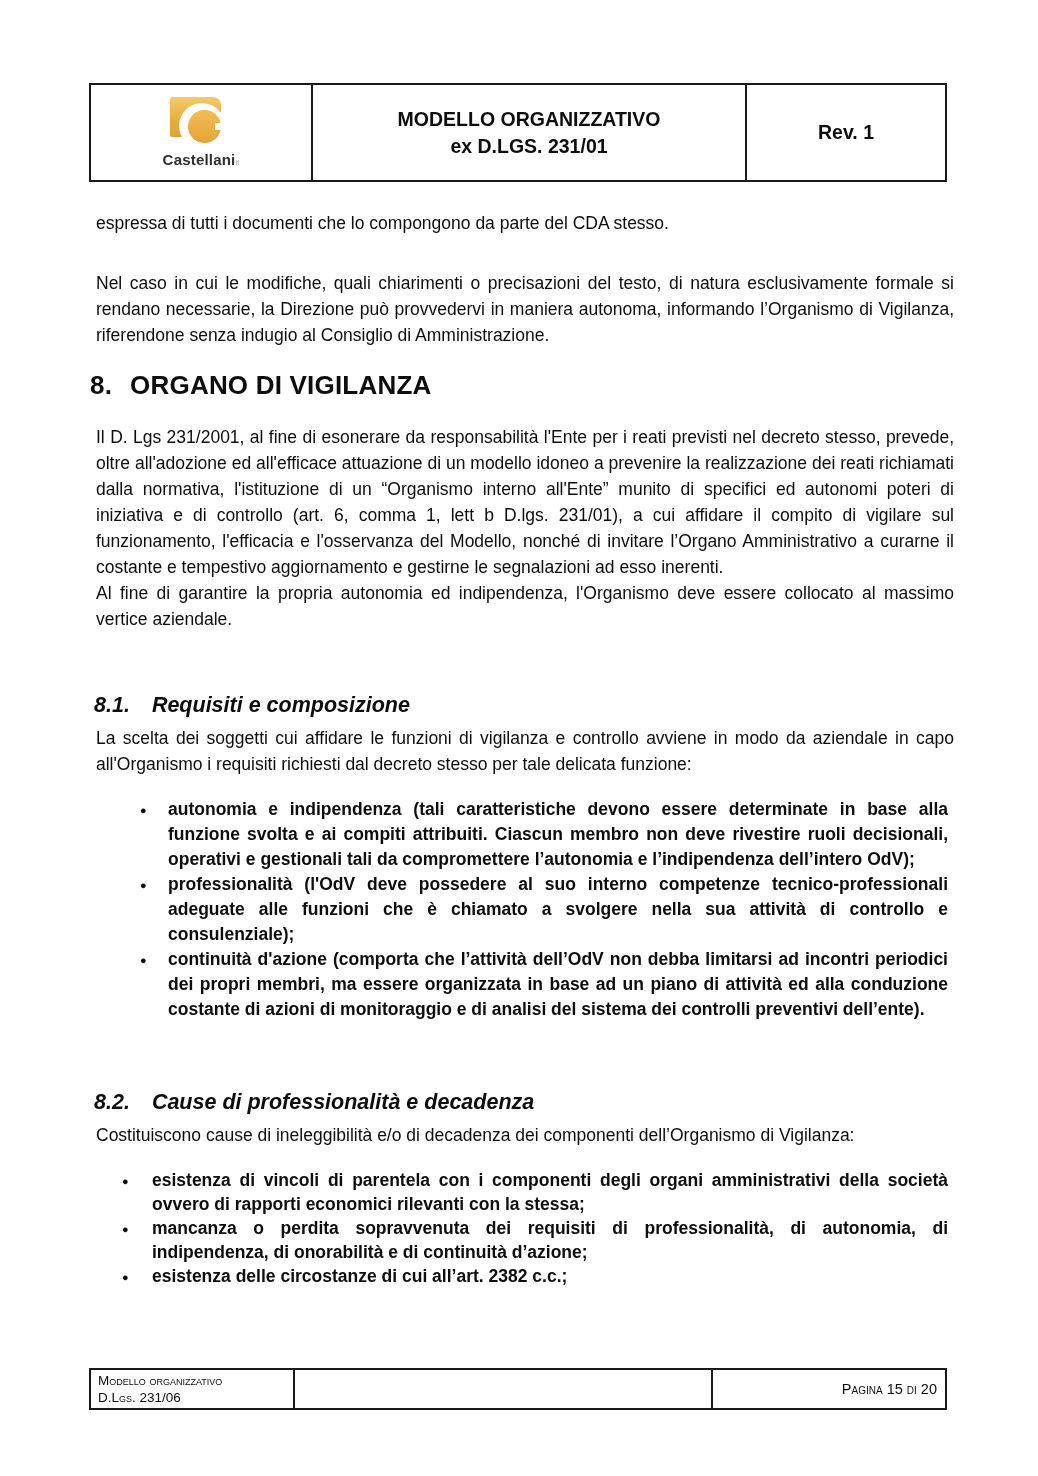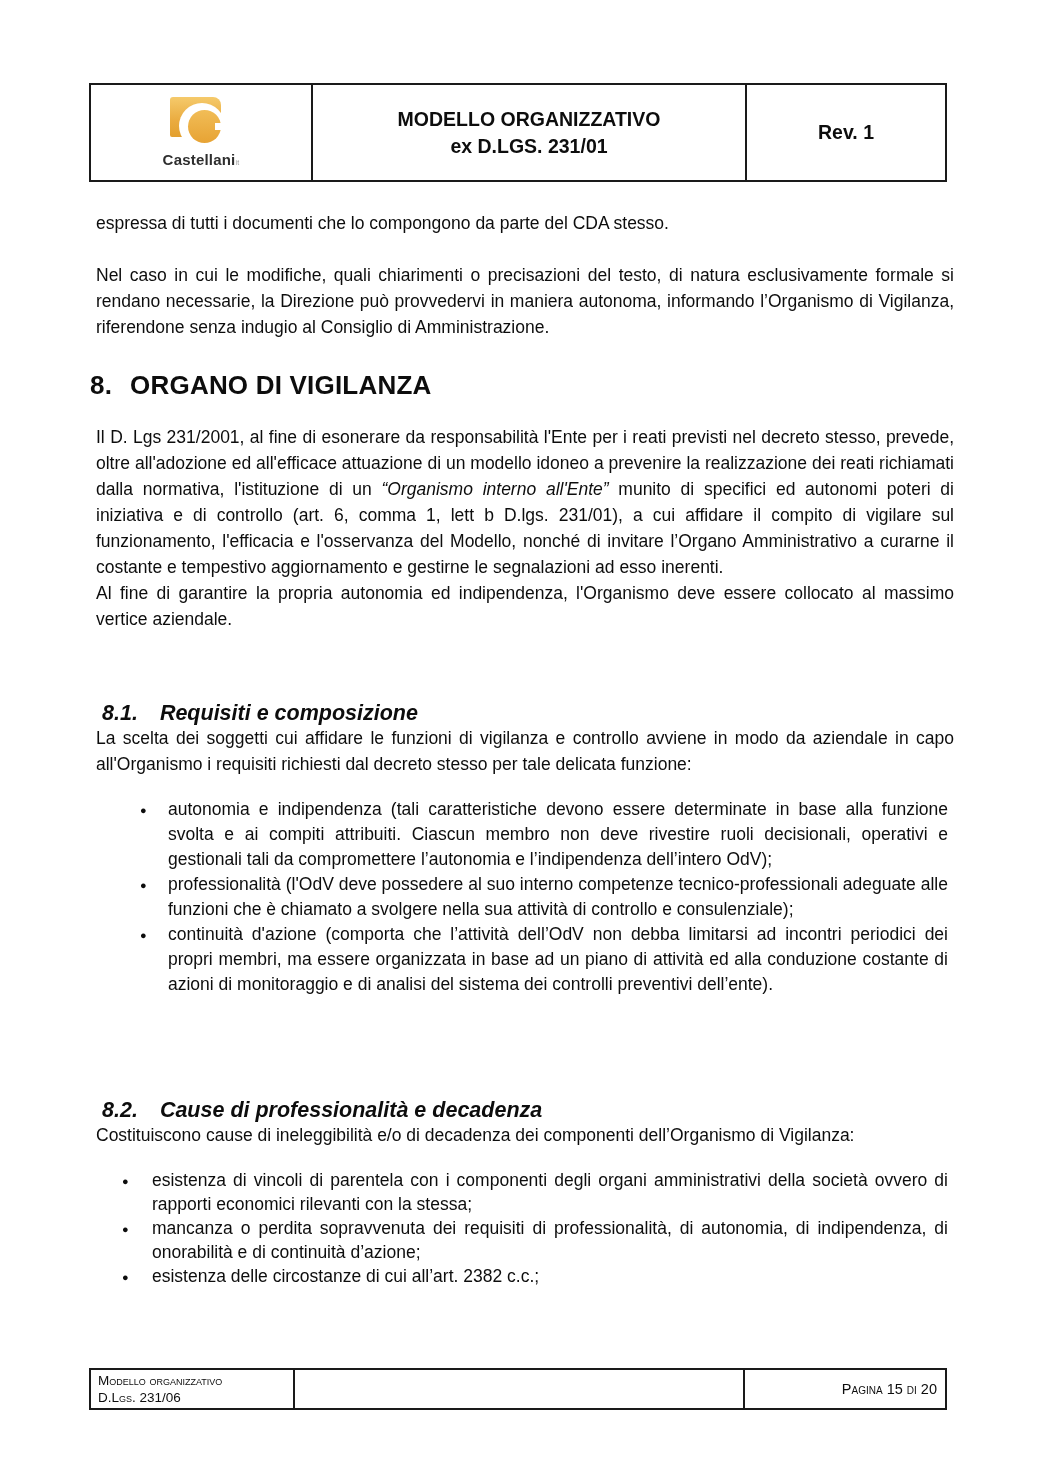--- a/index.html
+++ b/index.html
@@ -56,29 +56,29 @@
     position: absolute; left: 90px; width: 858px; margin: 6px;
     font-size: 17.5px; line-height: 26px; text-align: justify;
   }
   .bt p { margin: 0; }
   .h1 {
     position: absolute; left: 90px; margin: 0;
     font-size: 26px; line-height: 34px; font-weight: bold; letter-spacing: 0.2px;
   }
   .h1 .sec-num { display: inline-block; margin-right: 18px; }
   .h2 {
-    position: absolute; left: 90px; margin: 12px;
+    position: absolute; left: 90px; margin: 4px;
     font-size: 21.5px; line-height: 28px; font-weight: bold; font-style: italic;
   }
   .h2 .sec-num { display: inline-block; margin-right: 22px; }
-  .it-quote { font-style: italic; }
+  .it-quote { }
 
   .blist {
     position: absolute; left: 90px; width: 858px; margin: 0; padding: 0;
-    list-style: none; font-size: 17.5px; text-align: justify;
+    list-style: none; font-size: 17.5px; text-align: justify; font-weight: bold;
   }
   .blist li { position: relative; }
   .list-81 { line-height: 25px; }
   .list-81 li { padding-left: 78px; }
   .list-81 li::before { content: "●"; position: absolute; left: 50px; top: 1px; font-size: 11px; }
   .list-82 { line-height: 24px; }
   .list-82 li { padding-left: 62px; }
   .list-82 li::before { content: "●"; position: absolute; left: 32px; top: 1px; font-size: 11px; }
 
   
@@ -90,21 +90,21 @@
   }
   .fcell { box-sizing: border-box; }
   .fcell-doc {
     width: 204px; border-right: 2px solid #1a1a1a;
     padding: 2px 4px 2px 7px;
     font-size: 13.5px; line-height: 17px; font-variant: small-caps;
     display: flex; flex-direction: column; justify-content: center;
   }
   .fcell-mid { flex: 1; border-right: 2px solid #1a1a1a; }
   .fcell-page {
-    width: 200px; display: flex; align-items: center; justify-content: flex-end;
+    width: 232px; display: flex; align-items: center; justify-content: flex-end;
     padding-right: 8px; font-size: 14.5px; font-variant: small-caps;
   }
 </style>
 </head>
 <body>
 
 <div class="page">
 
   <div class="header-table">
     <div class="hcell hcell-logo">
@@ -122,21 +122,21 @@
       <div>MODELLO ORGANIZZATIVO</div>
       <div>ex D.LGS. 231/01</div>
     </div>
     <div class="hcell hcell-rev">
       <span>Rev. 1</span>
     </div>
   </div>
 
   <p class="bt" style="top:204px">espressa di tutti i documenti che lo compongono da parte del CDA stesso.</p>
 
-  <p class="bt" style="top:256px">Nel caso in cui le modifiche, quali chiarimenti o precisazioni del testo, di natura esclusivamente formale si rendano necessarie, la Direzione può provvedervi in maniera autonoma, informando l’Organismo di Vigilanza, riferendone senza indugio al Consiglio di Amministrazione.</p>
+  <p class="bt" style="top:264px">Nel caso in cui le modifiche, quali chiarimenti o precisazioni del testo, di natura esclusivamente formale si rendano necessarie, la Direzione può provvedervi in maniera autonoma, informando l’Organismo di Vigilanza, riferendone senza indugio al Consiglio di Amministrazione.</p>
 
   <h1 class="h1" style="top:368px"><span class="sec-num">8.</span><span>ORGANO DI VIGILANZA</span></h1>
 
   <div class="bt" style="top:418px">
     <p><span>Il D. Lgs 231/2001, al fine di esonerare da responsabilità l'Ente per i reati previsti nel decreto stesso, prevede, oltre all'adozione ed all'efficace attuazione di un modello idoneo a prevenire la realizzazione dei reati richiamati dalla normativa, l'istituzione di un </span><span class="it-quote">“Organismo interno all'Ente”</span><span> munito di specifici ed autonomi poteri di iniziativa e di controllo (art. 6, comma 1, lett b D.lgs. 231/01), a cui affidare il compito di vigilare sul funzionamento, l'efficacia e l'osservanza del Modello, nonché di invitare l’Organo Amministrativo a curarne il costante e tempestivo aggiornamento e gestirne le segnalazioni ad esso inerenti.</span></p>
     <p>Al fine di garantire la propria autonomia ed indipendenza, l'Organismo deve essere collocato al massimo vertice aziendale.</p>
   </div>
 
   <h2 class="h2" style="top:687px"><span class="sec-num">8.1.</span><span>Requisiti e composizione</span></h2>
 

